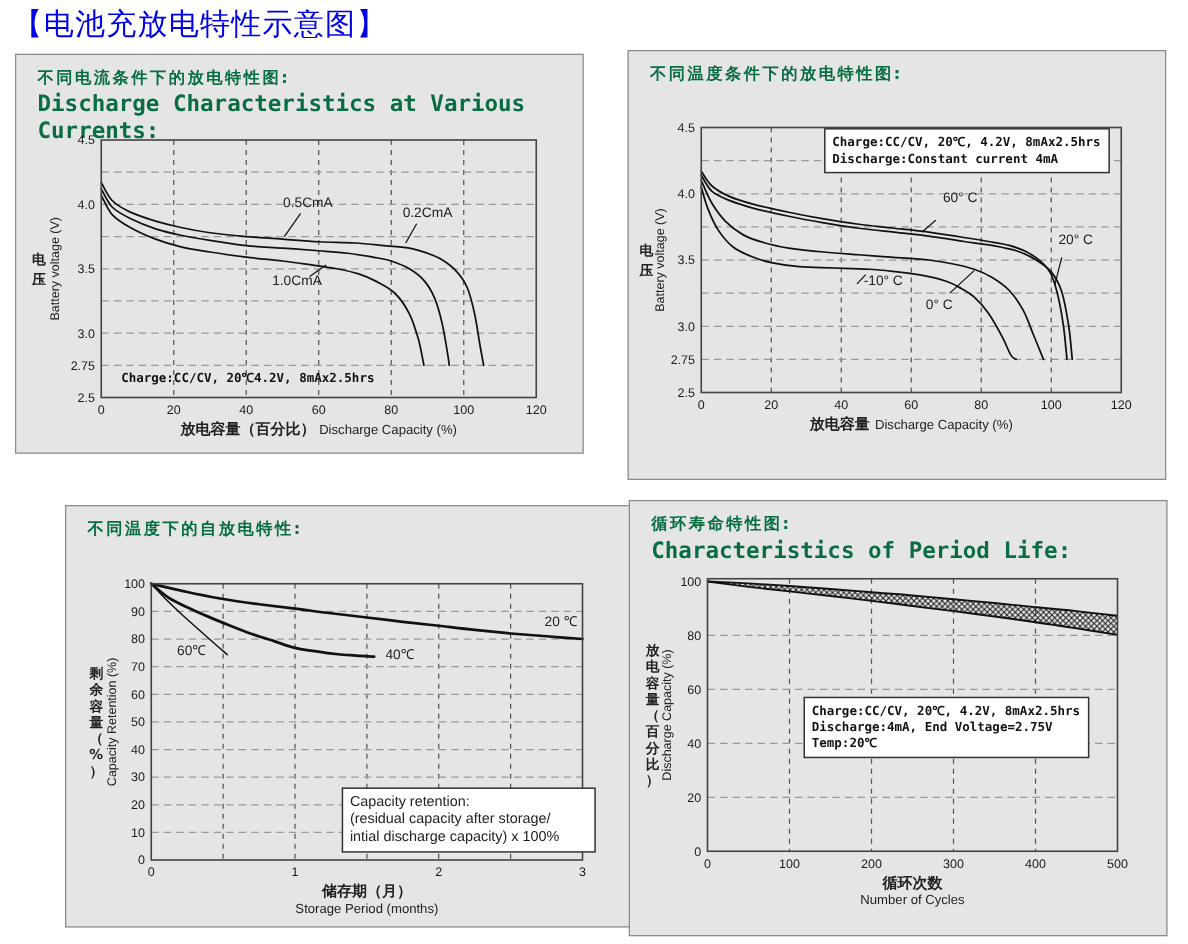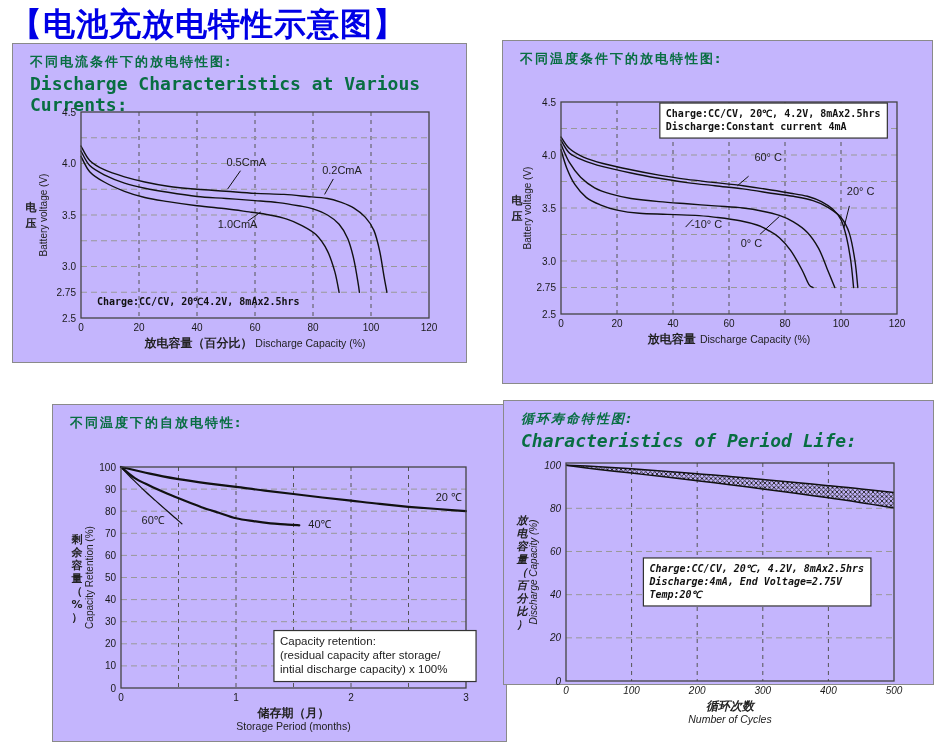--- a/index.html
+++ b/index.html
@@ -1,23 +1,23 @@
 <!DOCTYPE html>
 <html><head>
 <meta charset="utf-8">
 <style>
   html,body{margin:0;padding:0;background:#ffffff;}
   body{width:950px;height:755px;position:relative;font-family:"Liberation Sans",sans-serif;}
   .page-title{position:absolute;left:10px;top:3px;font-family:"DejaVu Sans",sans-serif;
-              font-weight:bold;font-size:32px;color:#0000e6;letter-spacing:1px;}
-  .panel{position:absolute;background:#c4b5fd;border:1px solid #8a8a8a;box-sizing:border-box;}
+              font-weight:normal;font-size:24px;color:#0000e6;letter-spacing:1px;}
+  .panel{position:absolute;background:#e5e5e5;border:1px solid #8a8a8a;box-sizing:border-box;}
   #p0{left:12px;top:43px;width:455px;height:320px;}
   #p1{left:502px;top:40px;width:431px;height:344px;}
   #p2{left:12px;top:404px;width:455px;height:338px;margin-left:40px;}
-  #p3{left:503px;top:400px;width:431px;height:285px;font-style:italic;}
+  #p3{left:503px;top:400px;width:431px;height:349px;}
   .t-cn{margin:9px 0 1px 17px;font-family:"DejaVu Sans",sans-serif;font-weight:bold;
         font-size:13px;color:#086e42;letter-spacing:2px;}
   .t-en{margin:2px 0 0 17px;font-family:"DejaVu Sans Mono",monospace;font-weight:bold;
         font-size:18px;color:#086e42;}
   .panel svg{position:absolute;left:0;}
   #p0 svg{top:52px;} #p1 svg{top:52px;} #p2 svg{top:50px;} #p3 svg{top:55px;}
   svg text{fill:#222;}
   .tick{font-family:"Liberation Sans",sans-serif;font-size:10px;fill:#1a1a1a;}
   .clabel{font-family:"Liberation Sans",sans-serif;font-size:11px;fill:#222;}
   .ann-mono{font-family:"DejaVu Sans Mono",monospace;font-size:10px;font-weight:bold;fill:#111;}

